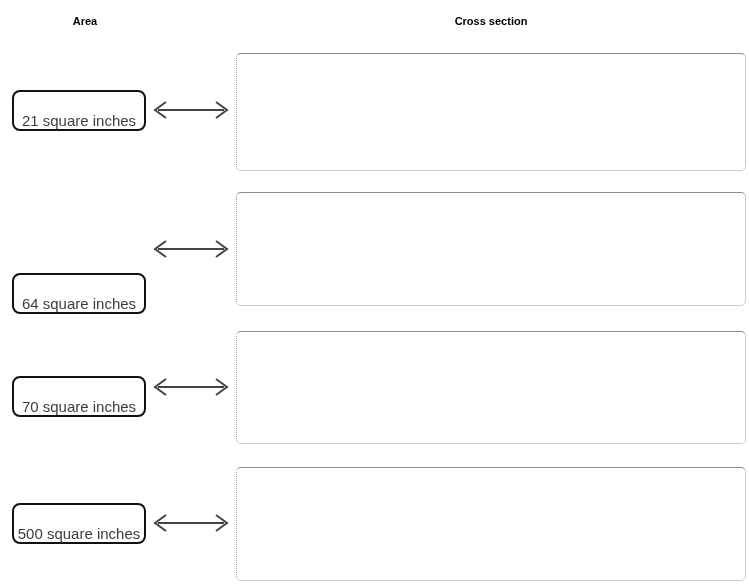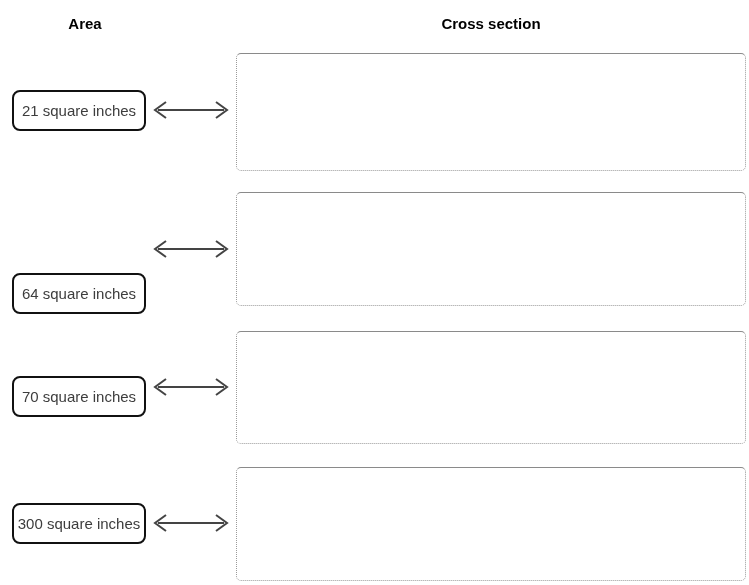--- a/index.html
+++ b/index.html
@@ -11,39 +11,39 @@
     position: relative;
     width: 749px;
     height: 585px;
     background: #ffffff;
     font-family: "Liberation Sans", sans-serif;
     overflow: hidden;
   }
   .col-header {
     position: absolute;
     top: 15px;
-    font-size: 15px;
+    font-size: 11px;
     font-weight: bold;
     color: #000000;
     text-align: center;
   }
   .col-header.area    { left: 0;     width: 170px; }
   .col-header.cross   { left: 236px; width: 510px; }
 
   .area-card {
     position: absolute;
     left: 12px;
     width: 134px;
     height: 41px;
     box-sizing: border-box;
     border: 2px solid #111111;
     border-radius: 8px;
     background: #ffffff;
     display: flex;
-    align-items: center;
+    align-items: flex-end;
     justify-content: center;
     font-size: 15px;
     color: #3d3d3d;
     cursor: pointer;
   }
   .area-card.r0 { top: 90px; }
   .area-card.r1 { top: 229px; margin-top: 44px; }
   .area-card.r2 { top: 376px; }
   .area-card.r3 { top: 503px; }
 
@@ -113,21 +113,21 @@
   <div class="match-arrow r2">
     <svg width="82" height="24" viewBox="0 0 82 24">
       <line x1="8" y1="12" x2="74" y2="12" stroke="#444444" stroke-width="2"></line>
       <polyline points="16,4 5,12 16,20" fill="none" stroke="#444444" stroke-width="2" stroke-linejoin="miter"></polyline>
       <polyline points="66,4 77,12 66,20" fill="none" stroke="#444444" stroke-width="2" stroke-linejoin="miter"></polyline>
     </svg>
   </div>
   <div class="dropzone r2"></div>
 
   <div class="area-card r3">
-    <span>300 square inches</span>
+    <span>500 square inches</span>
   </div>
   <div class="match-arrow r3">
     <svg width="82" height="24" viewBox="0 0 82 24">
       <line x1="8" y1="12" x2="74" y2="12" stroke="#444444" stroke-width="2"></line>
       <polyline points="16,4 5,12 16,20" fill="none" stroke="#444444" stroke-width="2" stroke-linejoin="miter"></polyline>
       <polyline points="66,4 77,12 66,20" fill="none" stroke="#444444" stroke-width="2" stroke-linejoin="miter"></polyline>
     </svg>
   </div>
   <div class="dropzone r3"></div>
 

